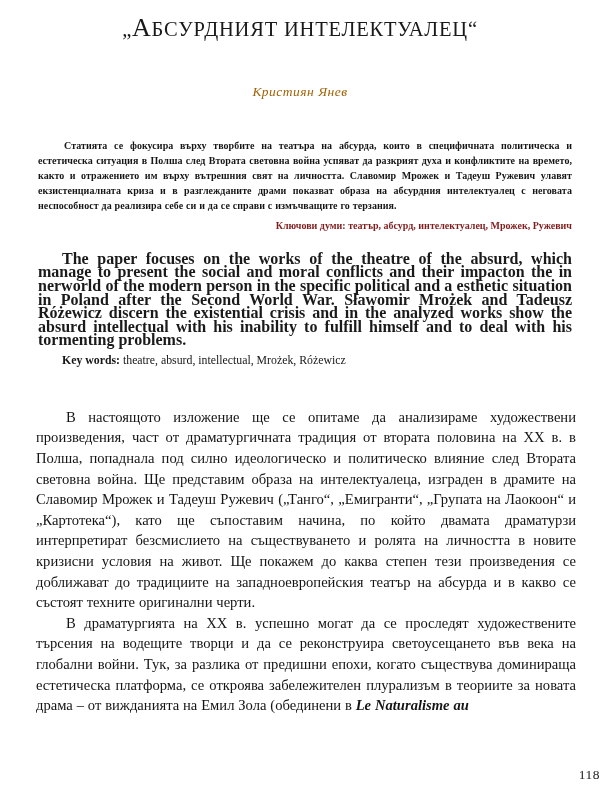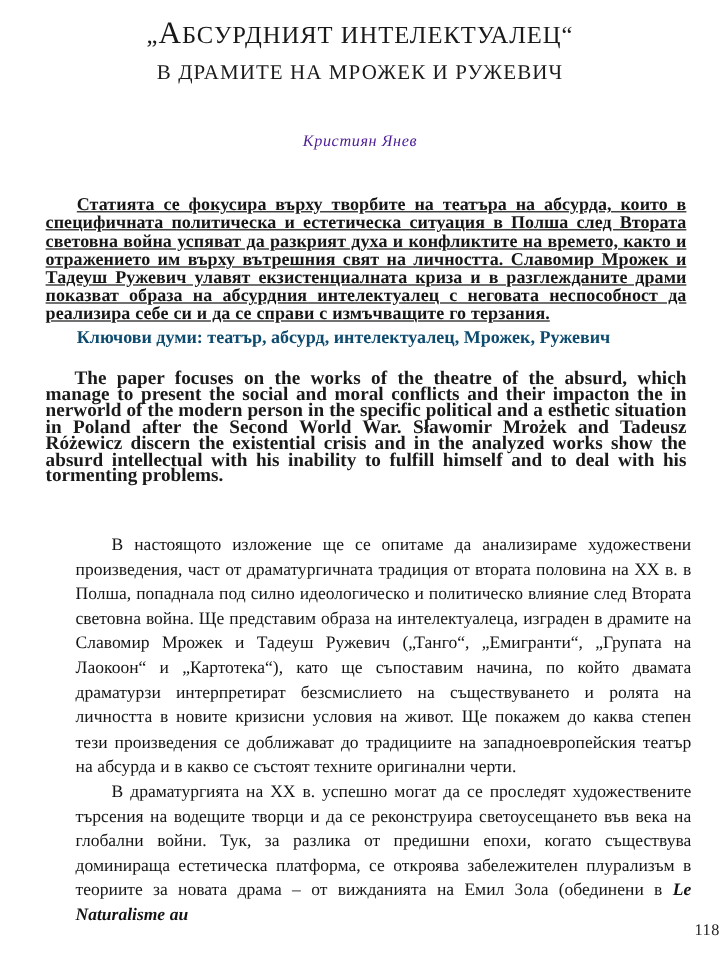--- a/index.html
+++ b/index.html
@@ -51,47 +51,47 @@
     margin-top: 4px;
     white-space: nowrap;
   }
 
   .author {
     text-align: center;
     font-style: italic;
     font-size: 13.5px;
     letter-spacing: 0.5px;
     margin-top: 39px;
-    color: #4c1d95;
+    color: #a16207;
   }
 
   
   .abstract-bg {
     margin-top: 38px;
     padding: 0 28px 0 38px;
   }
   .abs-p {
-    font-size: 15px;
+    font-size: 10px;
     line-height: 15.2px;
     text-align: justify;
     text-indent: 26px;
     font-weight: 600;
     letter-spacing: 0.05px;
     color: #161616;
     margin: 0;
     word-spacing: 0.3px;
-    text-decoration: underline;
   }
   .kw {
-    font-size: 15px;
+    font-size: 10px;
     line-height: 15.2px;
     text-indent: 26px;
     margin: 4px 0 0 0;
-    color: #0c4a6e;
+    color: #7f1d1d;
     font-weight: 600;
+    text-align: right;
   }
   .kw b { font-weight: 800; }
 
   .abs-en-wrap {
     margin-top: 19px;
     padding: 0 28px 0 38px;
   }
   .abs-en {
     font-size: 16px;
     line-height: 13.6px;
@@ -107,21 +107,20 @@
     text-indent: 24px;
     margin: 6px 0 0 0;
     color: #161616;
   }
   .kw-en b { font-weight: 800; }
 
   
   .body-wrap {
     margin-top: 40px;
     padding: 0 24px 0 36px;
-    margin-left: 27px;
   }
   .body-p {
     font-size: 14.6px;
     line-height: 20.6px;
     text-align: justify;
     text-indent: 30px;
     margin: 0;
     color: #141414;
     word-spacing: 0.2px;
   }
@@ -140,32 +139,32 @@
     letter-spacing: 0.5px;
   }
 </style>
 </head>
 <body>
 
 <div class="page">
 
   <div class="title-block">
     <div class="title-line-1"><span>„</span><span class="drop">А</span><span>БСУРДНИЯТ ИНТЕЛЕКТУАЛЕЦ“</span></div>
-    <div class="title-line-2">В ДРАМИТЕ НА МРОЖЕК И РУЖЕВИЧ</div>
   </div>
 
   <div class="author">Кристиян Янев</div>
 
   <div class="abstract-bg">
     <p class="abs-p">Статията се фокусира върху творбите на театъра на абсурда, които в специфичната политическа и естетическа ситуация в Полша след Втората световна война успяват да разкрият духа и конфликтите на времето, както и отражението им върху вътрешния свят на личността. Славомир Мрожек и Тадеуш Ружевич улавят екзистенциалната криза и в разглежданите драми показват образа на абсурдния интелектуалец с неговата неспособност да реализира себе си и да се справи с измъчващите го терзания.</p>
     <p class="kw"><b>Ключови думи:</b><span> театър, абсурд, интелектуалец, Мрожек, Ружевич</span></p>
   </div>
 
   <div class="abs-en-wrap">
     <p class="abs-en">The paper focuses on the works of the theatre of the absurd, which manage to present the social and moral conflicts and their impacton the in nerworld of the modern person in the specific political and a esthetic situation in Poland after the Second World War. Sławomir Mrożek and Tadeusz Różewicz discern the existential crisis and in the analyzed works show the absurd intellectual with his inability to fulfill himself and to deal with his tormenting problems.</p>
+    <p class="kw-en"><b>Key words:</b><span> theatre, absurd, intellectual, Mrożek, Różewicz</span></p>
   </div>
 
   <div class="body-wrap">
     <p class="body-p">В настоящото изложение ще се опитаме да анализираме художествени произведения, част от драматургичната традиция от втората половина на XX в. в Полша, попаднала под силно идеологическо и политическо влияние след Втората световна война. Ще представим образа на интелектуалеца, изграден в драмите на Славомир Мрожек и Тадеуш Ружевич („Танго“, „Емигранти“, „Групата на Лаокоон“ и „Картотека“), като ще съпоставим начина, по който двамата драматурзи интерпретират безсмислието на съществуването и ролята на личността в новите кризисни условия на живот. Ще покажем до каква степен тези произведения се доближават до традициите на западноевропейския театър на абсурда и в какво се състоят техните оригинални черти.</p>
     <p class="body-p"><span>В драматургията на XX в. успешно могат да се проследят художествените търсения на водещите творци и да се реконструира светоусещането във века на глобални войни. Тук, за разлика от предишни епохи, когато съществува доминираща естетическа платформа, се откроява забележителен плурализъм в теориите за новата драма – от вижданията на Емил Зола (обединени в </span><span class="it">Le Naturalisme au</span><span></span></p>
   </div>
 
   <div class="folio">118</div>
 
 </div>

